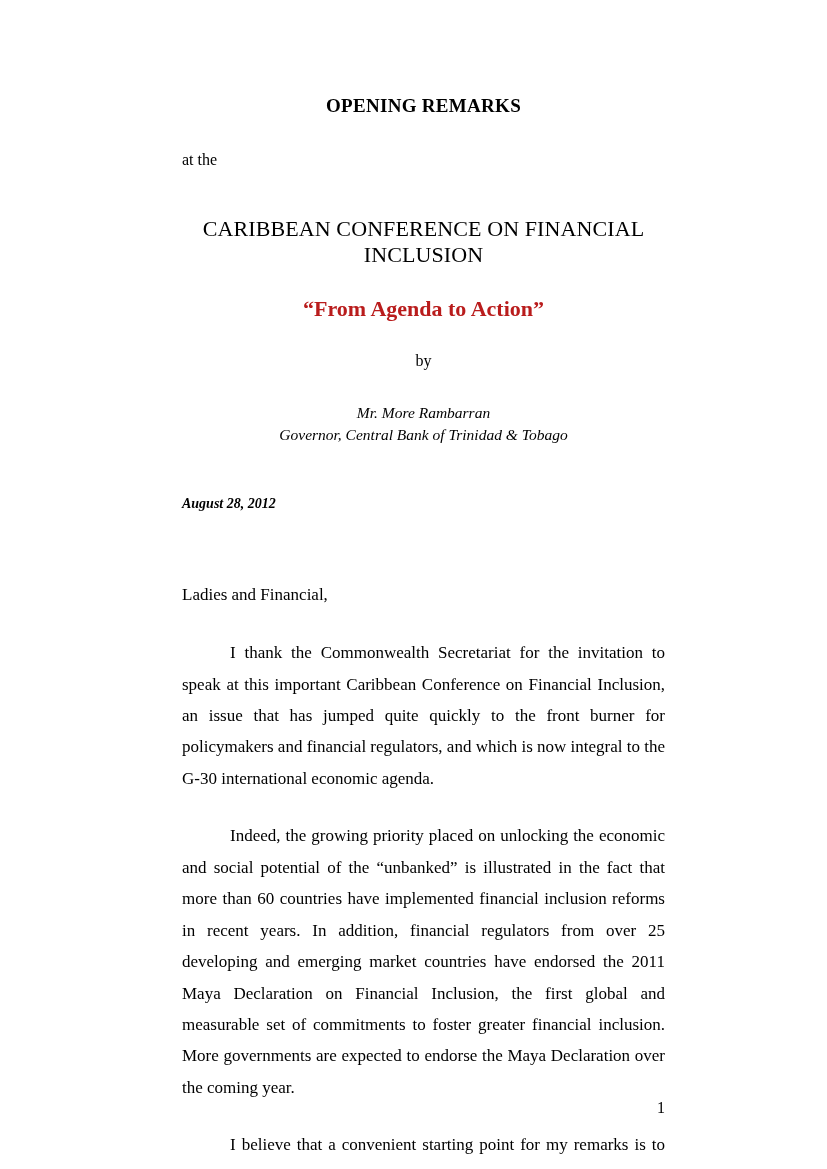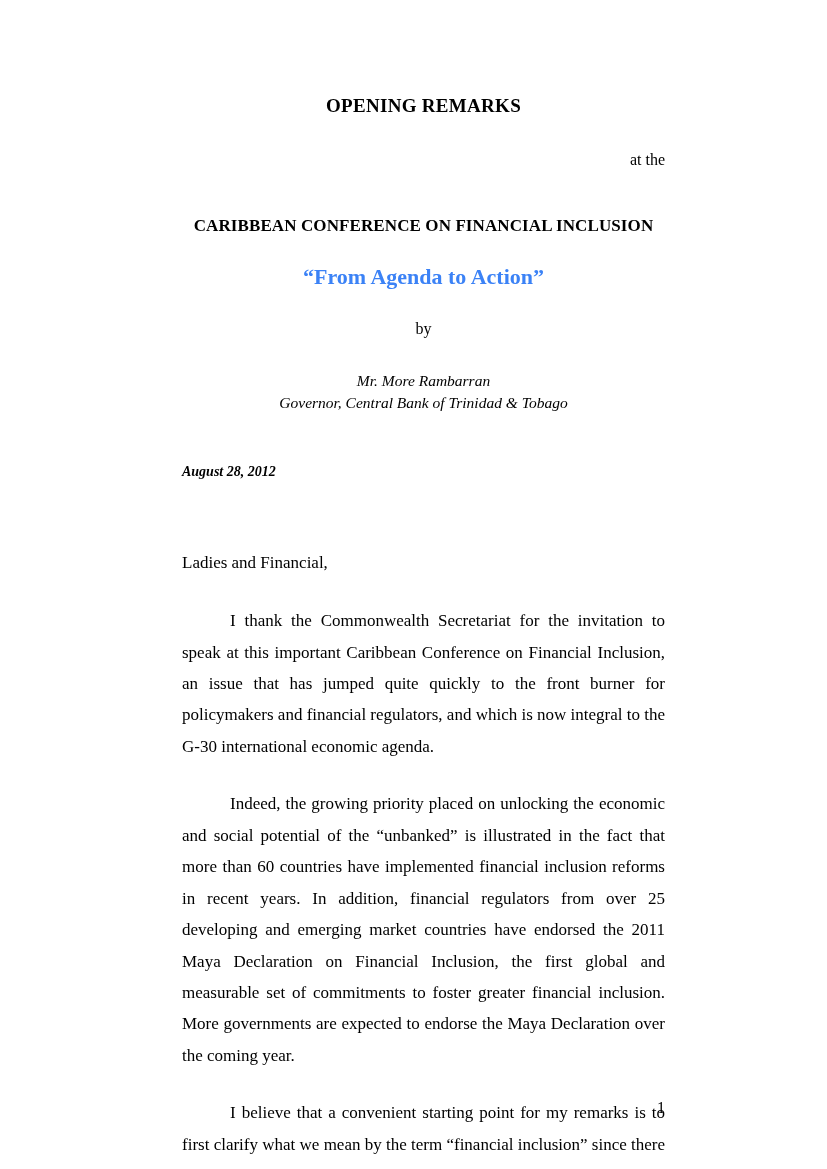--- a/index.html
+++ b/index.html
@@ -26,36 +26,36 @@
   }
 
   .title-main {
     text-align: center;
     font-weight: bold;
     font-size: 19px;
     letter-spacing: 0.3px;
     margin: 0 0 34px 0;
   }
   .title-atthe {
-    text-align: right;
+    text-align: left;
     font-size: 16px;
     margin: 0 0 47px 0;
   }
   .title-conf {
     text-align: center;
-    font-weight: bold;
-    font-size: 17px;
+    font-weight: normal;
+    font-size: 22px;
     letter-spacing: 0.1px;
     margin: 0 0 28px 0;
   }
   .title-theme {
     text-align: center;
     font-weight: bold;
     font-size: 22px;
-    color: #3b82f6;
+    color: #b91c1c;
     margin: 0 0 30px 0;
   }
   .title-by {
     text-align: center;
     font-size: 16px;
     margin: 8px 0 32px 0;
   }
   .speaker {
     text-align: center;
     font-style: italic;

